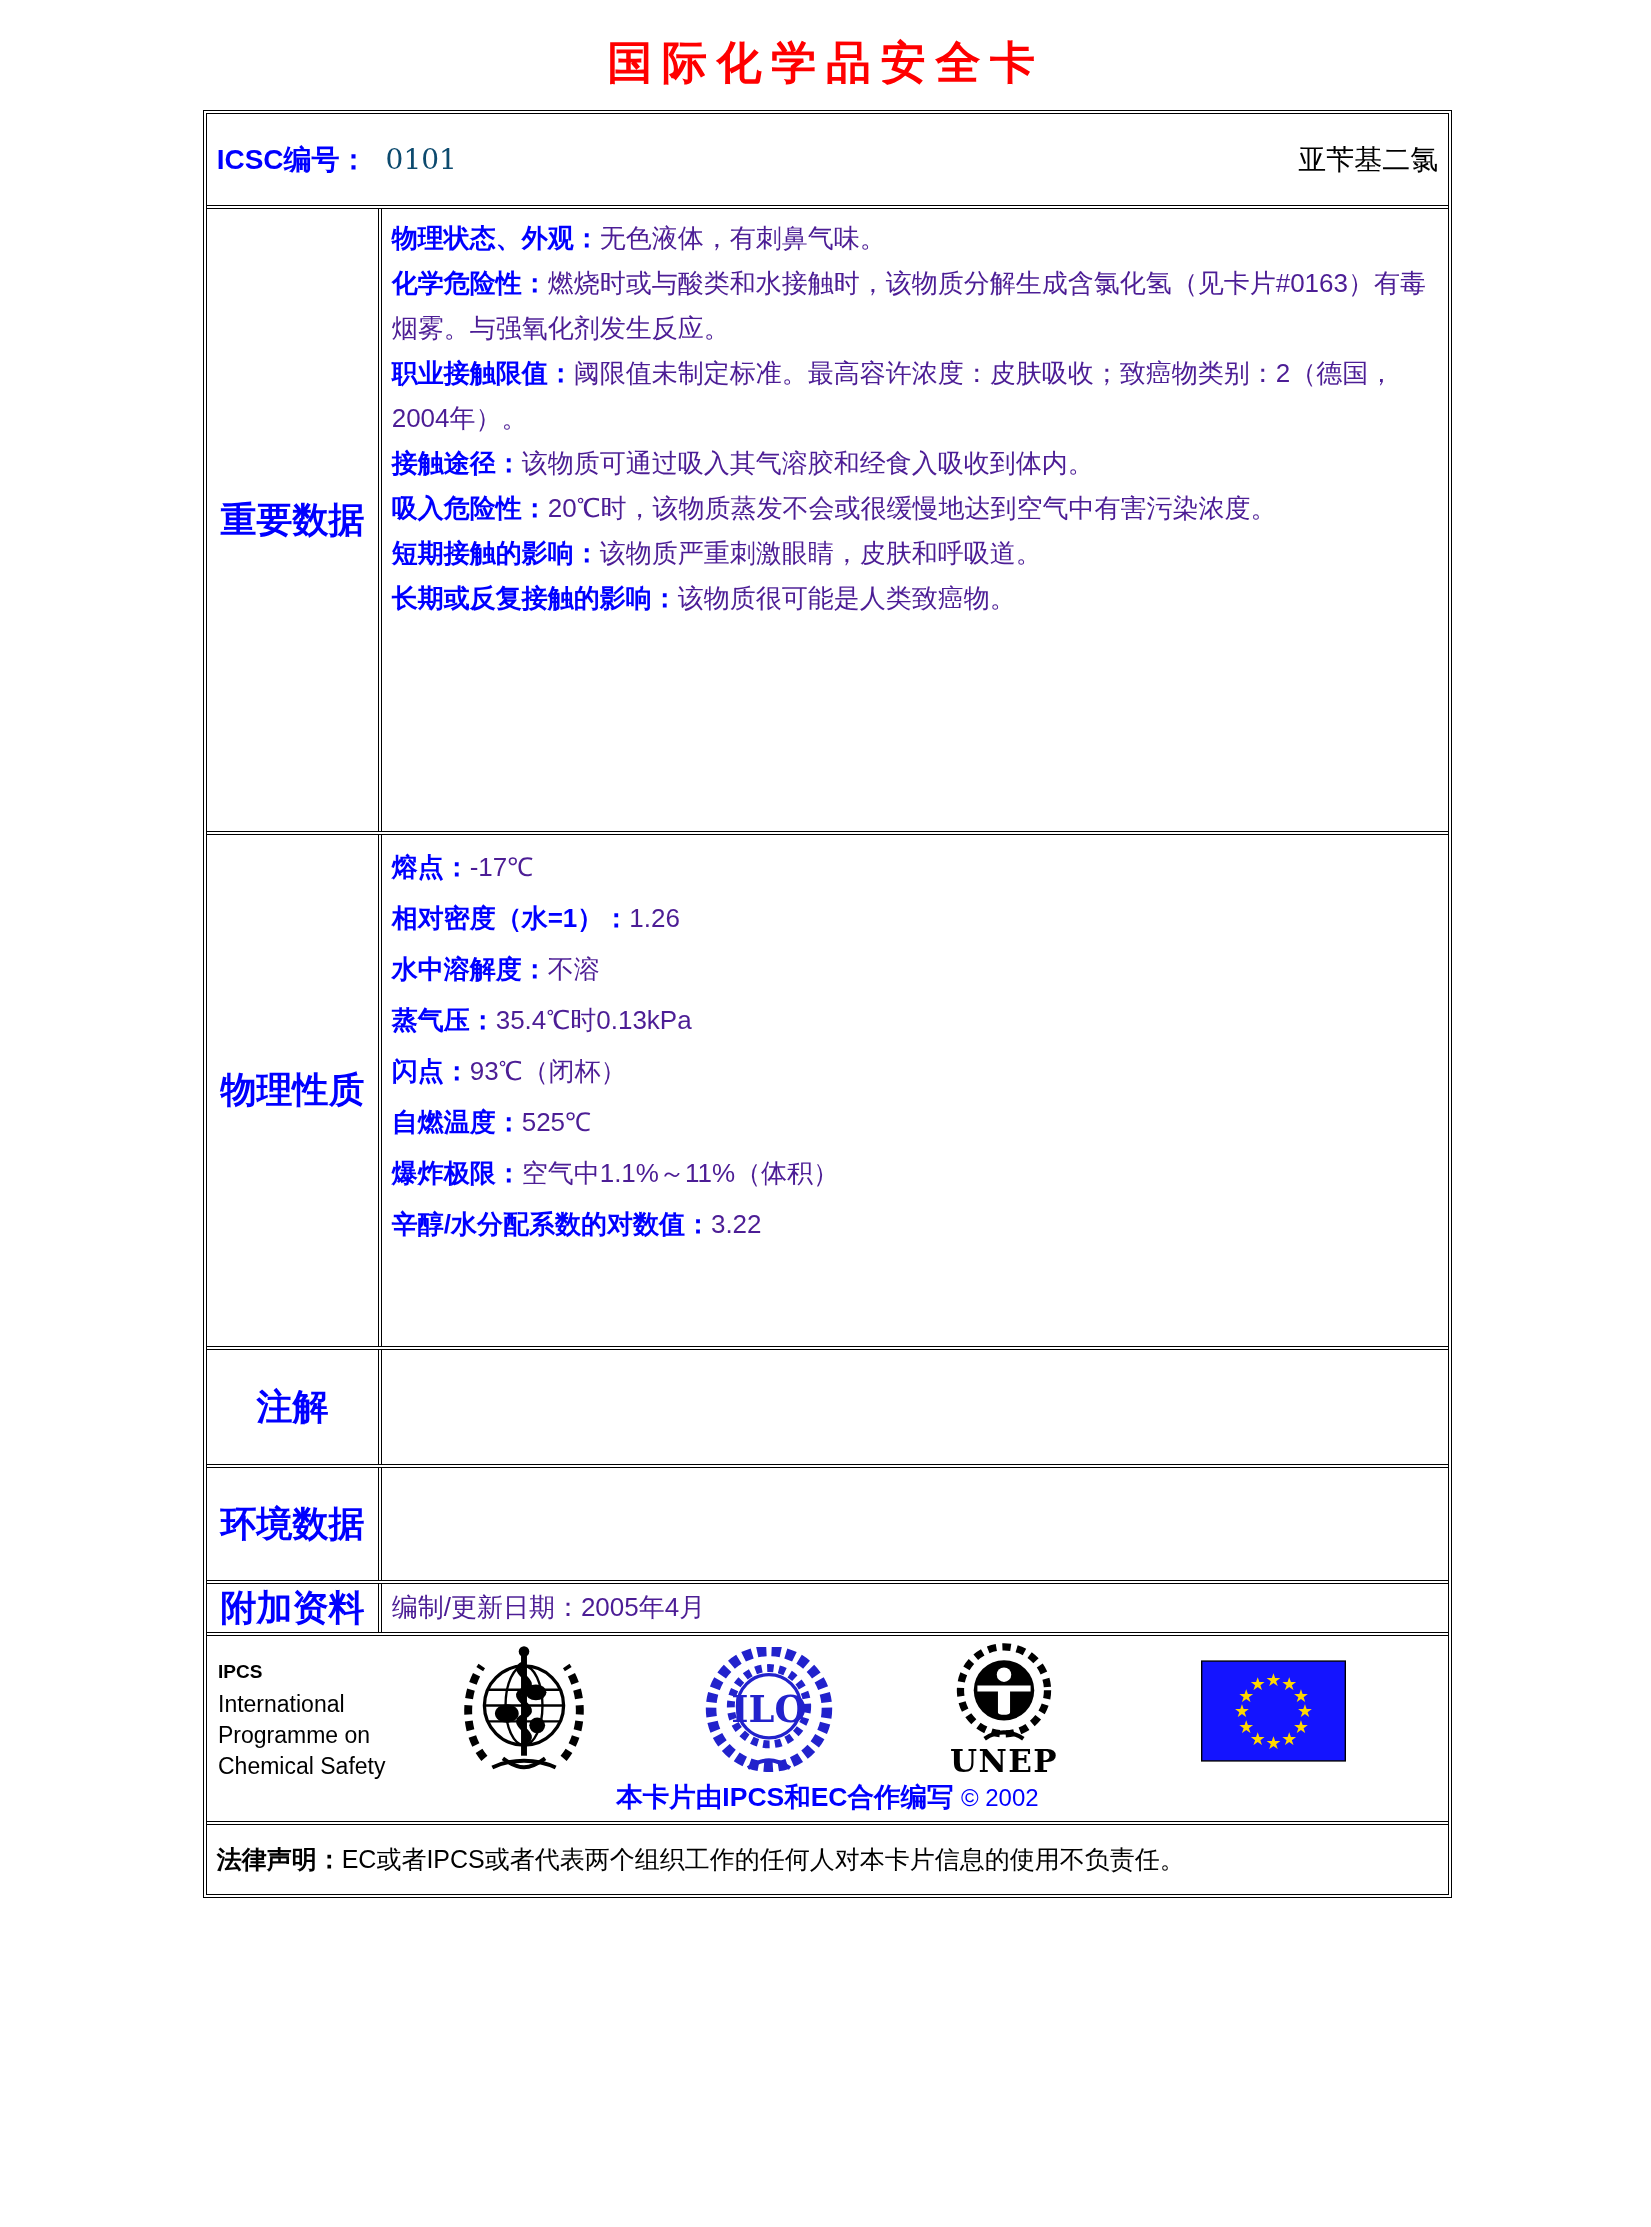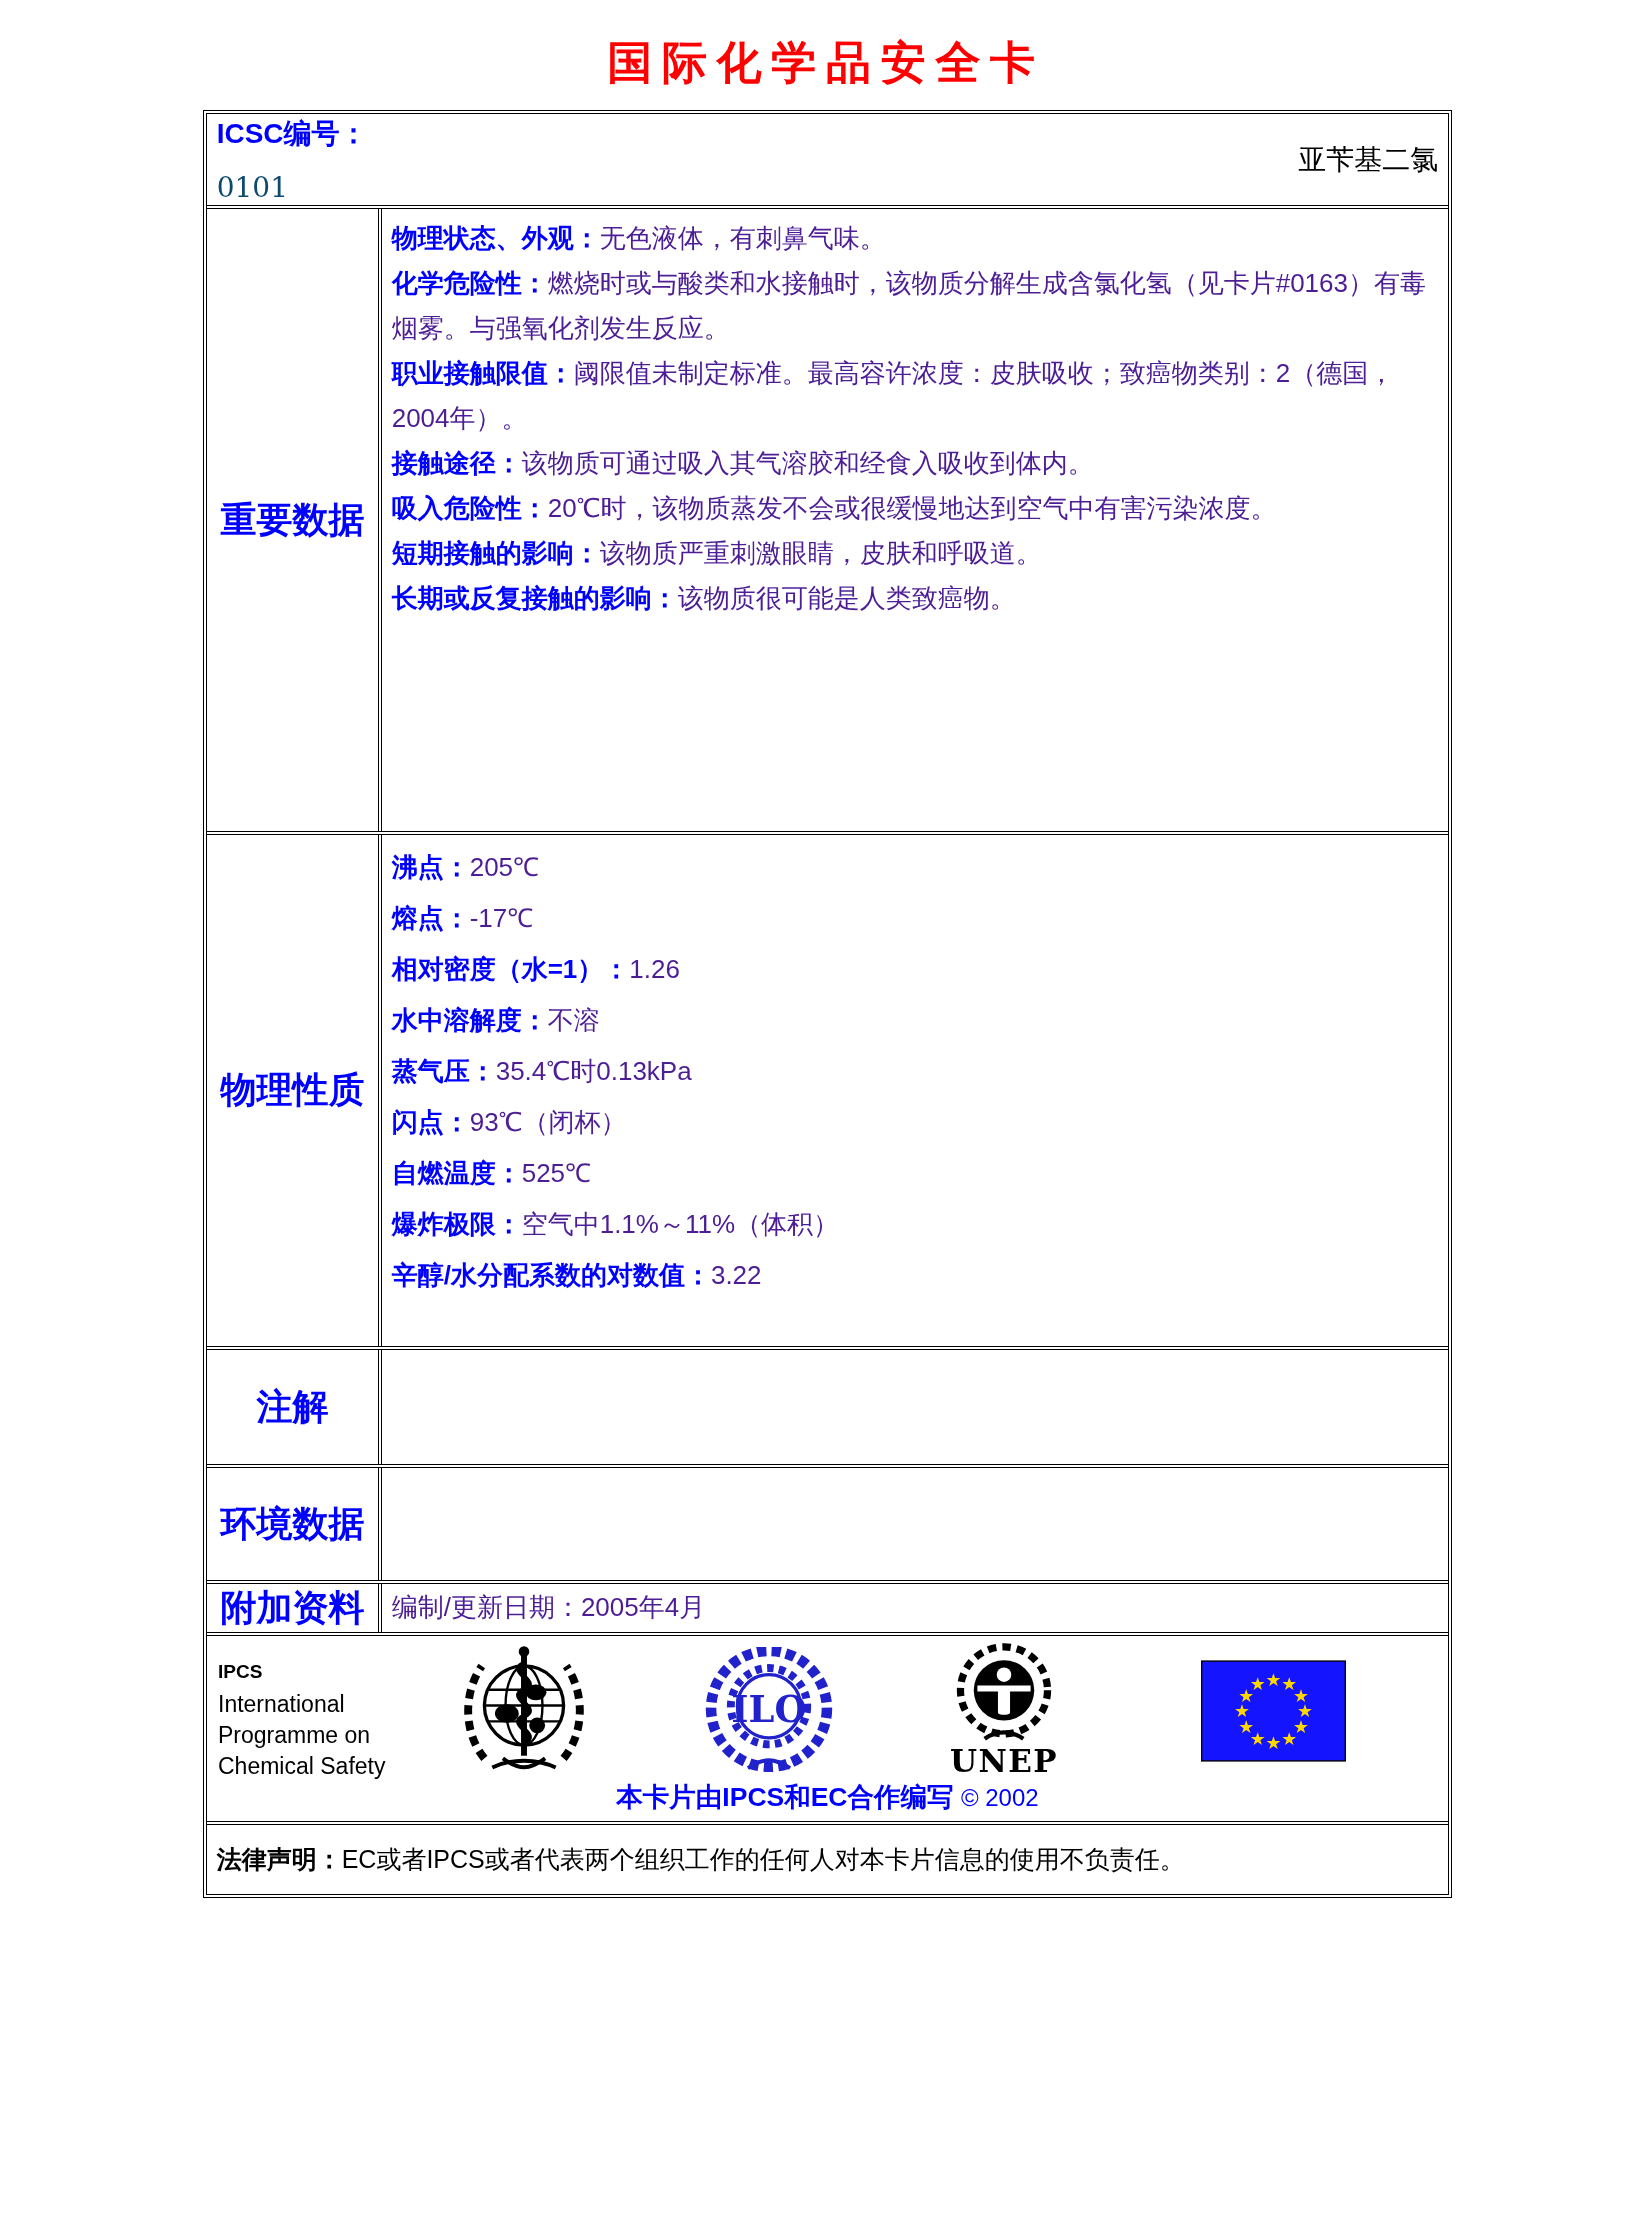--- a/index.html
+++ b/index.html
@@ -29,21 +29,21 @@
 
   .row-header { height:91px; align-items:center; padding:0 9.7px; justify-content:space-between; font-size:28px; }
   .row-important  { height:626px; }
   .row-physical   { height:515px; }
   .row-env        { height:116px; }
   .row-notes      { height:118px; }
   .row-additional { height:52px; }
   .row-logos      { height:189px; position:relative; }
   .row-legal      { height:73px; align-items:center; padding:0 9.7px; font-size:25px; }
 
-  .icsc-left { display:flex; align-items:baseline; gap:18px;flex-direction:column; }
+  .icsc-left { display:flex; align-items:baseline; gap:18px; }
   .icsc-label { color:#0000ff; font-weight:bold; }
   .icsc-number { color:#0c4a6e; font-family:"DejaVu Serif", serif; }
   .chemical-name { color:#000; }
 
   .entry { margin:0; font-size:26px; line-height:45px; color:#000; }
   .row-physical .entry { line-height:51px; }
   .entry-label { color:#0000ff; font-weight:bold; }
   .entry-plain { color:#4c1d95; }
   .row-additional .cell-content { display:flex; align-items:center; padding-top:0; padding-bottom:0; }
   .row-additional .entry { line-height:1.2; }
@@ -93,21 +93,20 @@
       <p class="entry"><span class="entry-label">接触途径：</span><span class="entry-plain">该物质可通过吸入其气溶胶和经食入吸收到体内。</span></p>
       <p class="entry"><span class="entry-label">吸入危险性：</span><span class="entry-plain">20℃时，该物质蒸发不会或很缓慢地达到空气中有害污染浓度。</span></p>
       <p class="entry"><span class="entry-label">短期接触的影响：</span><span class="entry-plain">该物质严重刺激眼睛，皮肤和呼吸道。</span></p>
       <p class="entry"><span class="entry-label">长期或反复接触的影响：</span><span class="entry-plain">该物质很可能是人类致癌物。</span></p>
     </div>
   </div>
 
   <div class="row row-physical">
     <div class="cell-label">物理性质</div>
     <div class="cell-content">
-      <p class="entry"><span class="entry-label">沸点：</span><span class="entry-plain">205℃</span></p>
       <p class="entry"><span class="entry-label">熔点：</span><span class="entry-plain">-17℃</span></p>
       <p class="entry"><span class="entry-label">相对密度（水=1）：</span><span class="entry-plain">1.26</span></p>
       <p class="entry"><span class="entry-label">水中溶解度：</span><span class="entry-plain">不溶</span></p>
       <p class="entry"><span class="entry-label">蒸气压：</span><span class="entry-plain">35.4℃时0.13kPa</span></p>
       <p class="entry"><span class="entry-label">闪点：</span><span class="entry-plain">93℃（闭杯）</span></p>
       <p class="entry"><span class="entry-label">自燃温度：</span><span class="entry-plain">525℃</span></p>
       <p class="entry"><span class="entry-label">爆炸极限：</span><span class="entry-plain">空气中1.1%～11%（体积）</span></p>
       <p class="entry"><span class="entry-label">辛醇/水分配系数的对数值：</span><span class="entry-plain">3.22</span></p>
     </div>
   </div>

